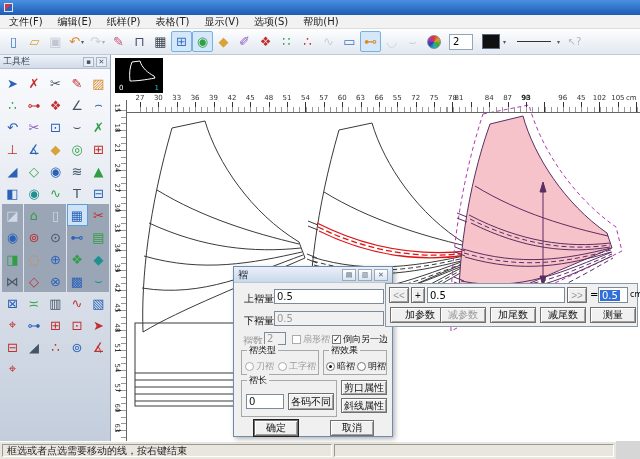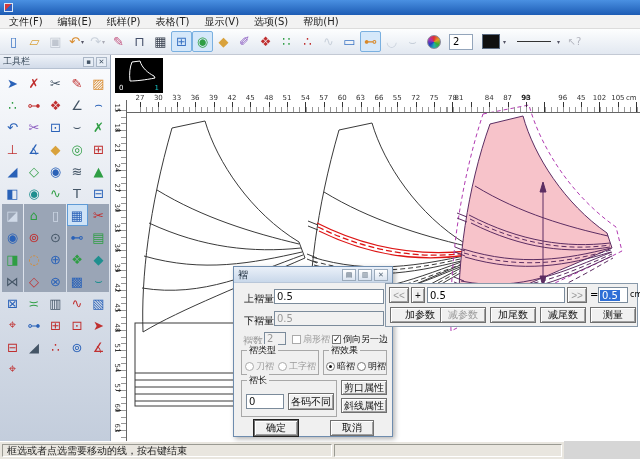--- a/index.html
+++ b/index.html
@@ -75,21 +75,21 @@
   
   .calcbar{position:absolute;left:385px;top:283px;width:253px;height:44px;background:#f0f0f0;border:1px solid #8899aa;z-index:6;font-size:10px}
   .cb-el{position:absolute}
   .cbtn{position:absolute;background:#f0f0f0;border:1px solid #707070;box-shadow:inset 1px 1px 0 #fff,inset -1px -1px 0 #a0a0a0;font-size:10px;display:flex;align-items:center;justify-content:center;color:#111}
   .cbtn.disabled{color:#9a9a9a}
   .cinput{position:absolute;border:1px solid #7b8b9b;background:#fff;font-size:10px;padding:0 2px;font-family:inherit}
   .cresult{position:absolute;border:1px solid #7b8b9b;background:#fff;padding:0 1px;display:flex;align-items:center}
   .cresult .seltxt{background:#2f6fd6;color:#fff;padding:0 2px;font-size:10px}
 
   
-  .statusbar{position:absolute;left:0;top:441px;width:564px;height:18px;background:#e9e6df;border-top:1px solid #fff;display:flex;align-items:stretch;padding:2px;gap:2px;font-size:10px;color:#222}
+  .statusbar{position:absolute;left:0;top:441px;width:616px;height:18px;background:#e9e6df;border-top:1px solid #fff;display:flex;align-items:stretch;padding:2px;gap:2px;font-size:10px;color:#222}
   .spanel{border:1px solid;border-color:#9a9a92 #ffffff #ffffff #9a9a92;display:flex;align-items:center;padding:0 4px;white-space:nowrap;overflow:hidden}
   .spanel.left{width:330px}
   .spanel.right{flex:1}
 </style>
 </head>
 <body>
 
 <div id="screen">
 
   <div class="titlebar">

